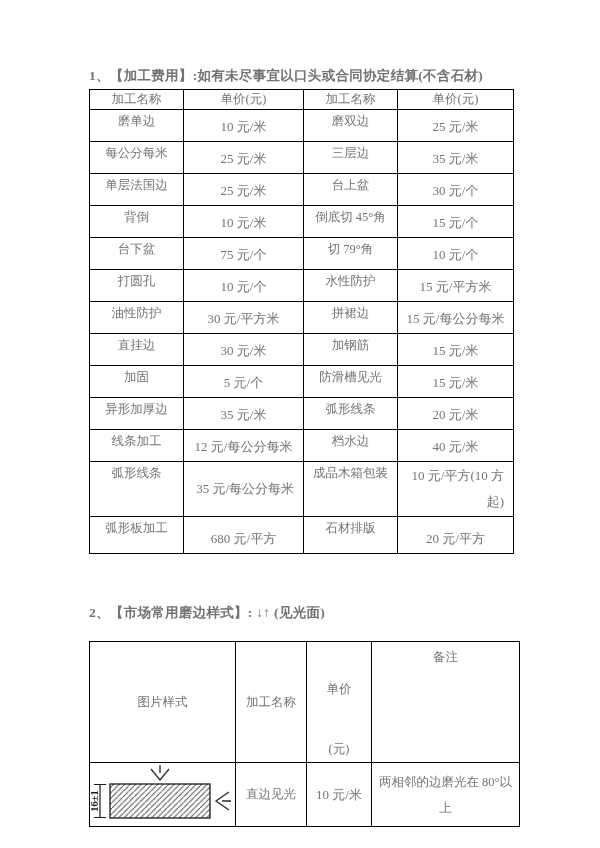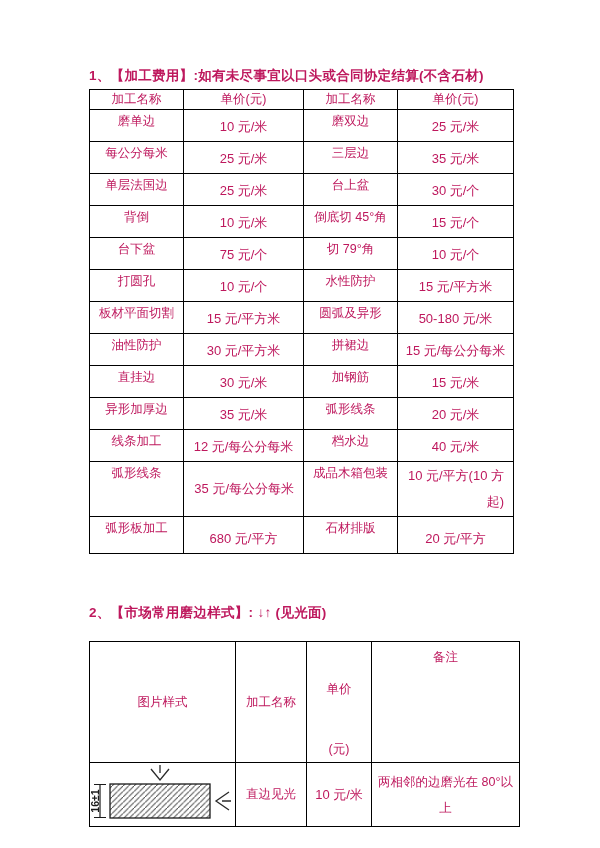--- a/index.html
+++ b/index.html
@@ -1,18 +1,18 @@
 <!DOCTYPE html>
 <html><head>
 <meta charset="utf-8">
 <style>
   html,body{margin:0;padding:0;background:#ffffff;}
   .doc{
     position:relative;width:600px;height:848px;background:#ffffff;
-    font-family:Liberation Sans, sans-serif;color:#be185d;
+    font-family:Liberation Serif, serif;color:#737373;
     overflow:hidden;
   }
   .sec-title{
     position:absolute;left:89px;font-weight:bold;font-size:13.5px;
     white-space:nowrap;letter-spacing:0.3px;
   }
   table{border-collapse:collapse;table-layout:fixed;font-size:12.5px;}
   td{border:1px solid #000;text-align:center;padding:0;overflow:hidden;}
 
   
@@ -90,35 +90,35 @@
           <td class="n">切 79°角</td>
           <td class="p">10 元/个</td>
         </tr>
       <tr>
           <td class="n">打圆孔</td>
           <td class="p">10 元/个</td>
           <td class="n">水性防护</td>
           <td class="p">15 元/平方米</td>
         </tr>
       <tr>
-          <td class="n">板材平面切割</td>
-          <td class="p">15 元/平方米</td>
-          <td class="n">圆弧及异形</td>
-          <td class="p">50-180 元/米</td>
-        </tr>
-      <tr>
           <td class="n">油性防护</td>
           <td class="p">30 元/平方米</td>
           <td class="n">拼裙边</td>
           <td class="p">15 元/每公分每米</td>
         </tr>
       <tr>
           <td class="n">直挂边</td>
           <td class="p">30 元/米</td>
           <td class="n">加钢筋</td>
+          <td class="p">15 元/米</td>
+        </tr>
+      <tr>
+          <td class="n">加固</td>
+          <td class="p">5 元/个</td>
+          <td class="n">防滑槽见光</td>
           <td class="p">15 元/米</td>
         </tr>
       <tr>
           <td class="n">异形加厚边</td>
           <td class="p">35 元/米</td>
           <td class="n">弧形线条</td>
           <td class="p">20 元/米</td>
         </tr>
       <tr>
           <td class="n">线条加工</td>

